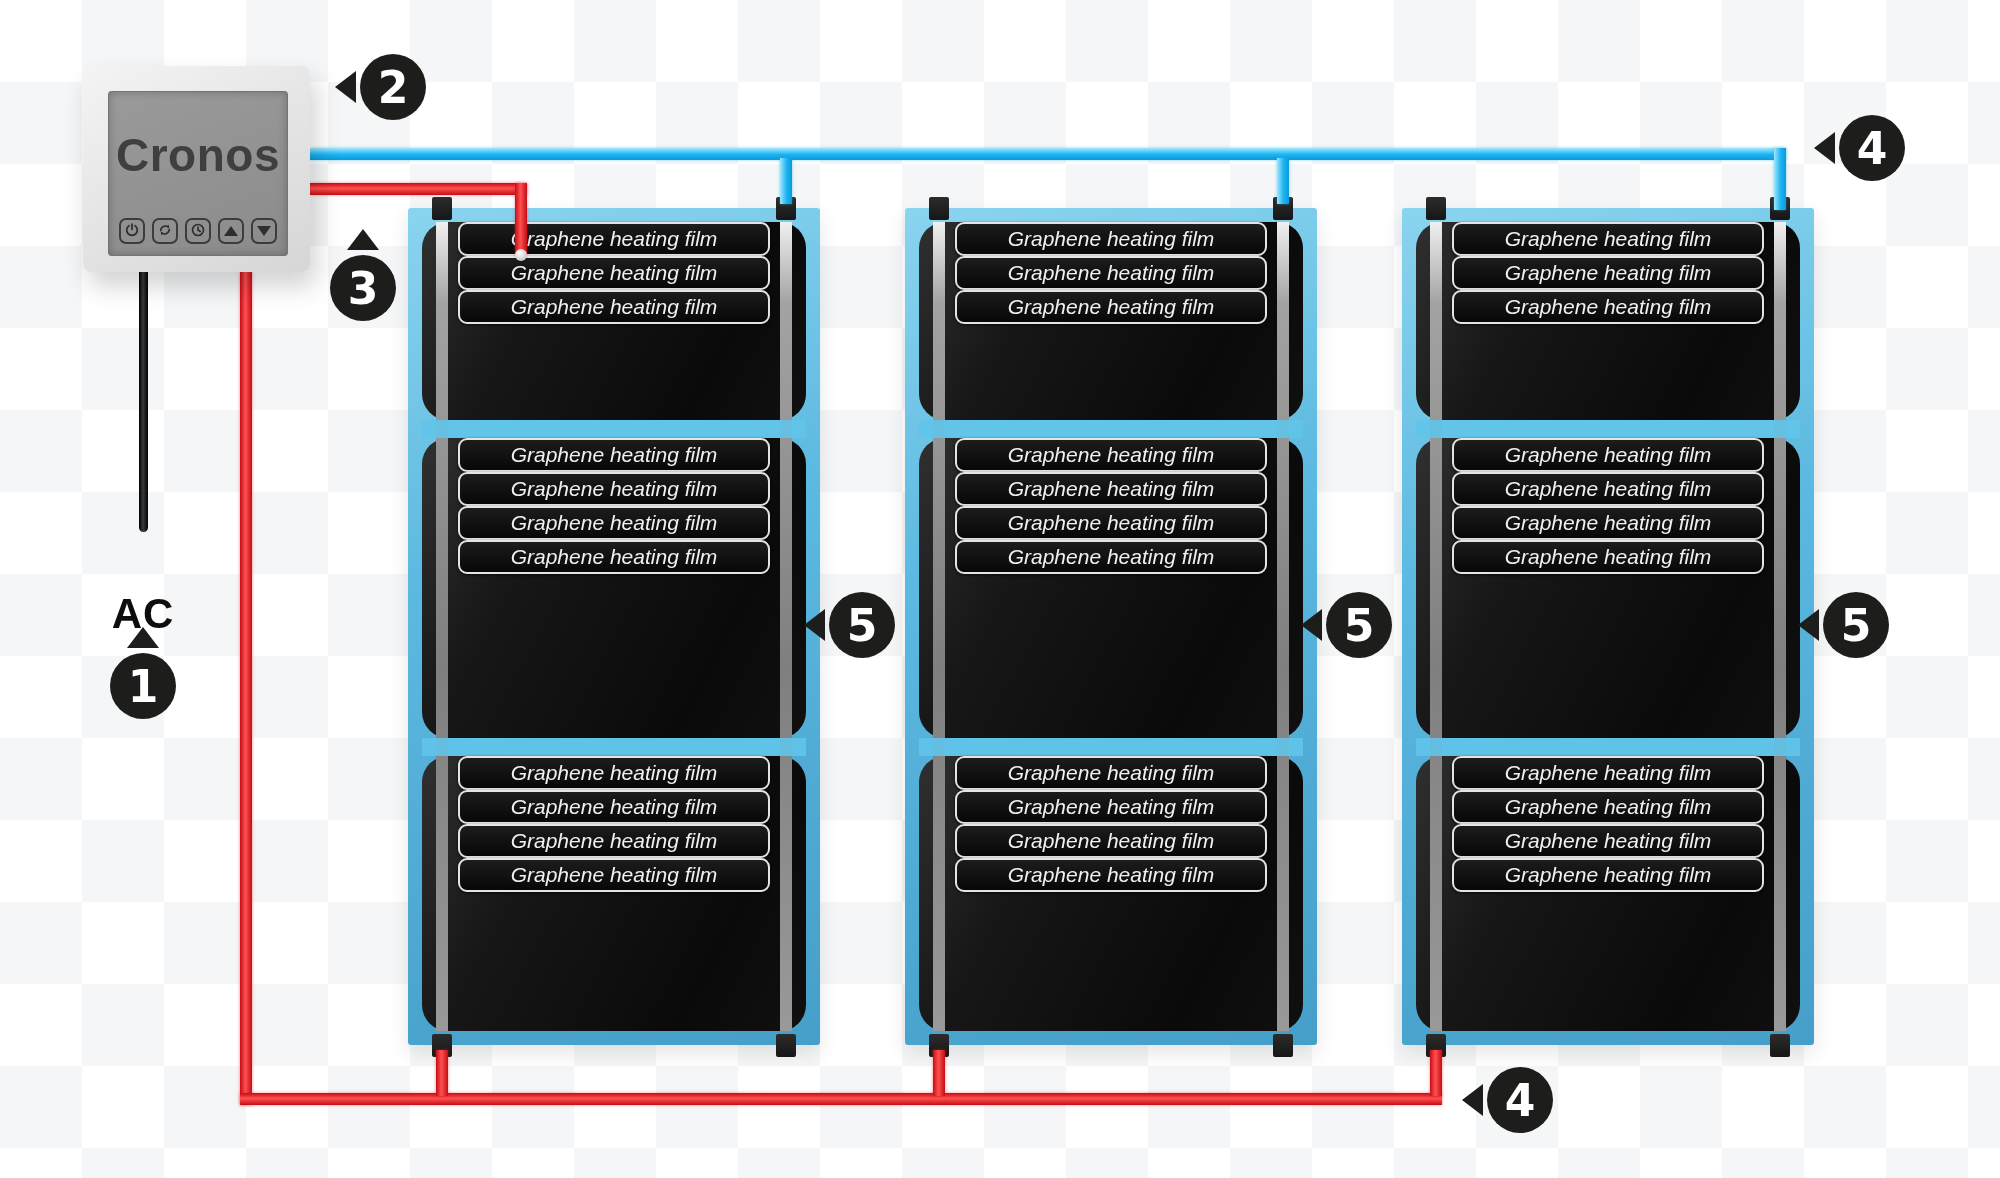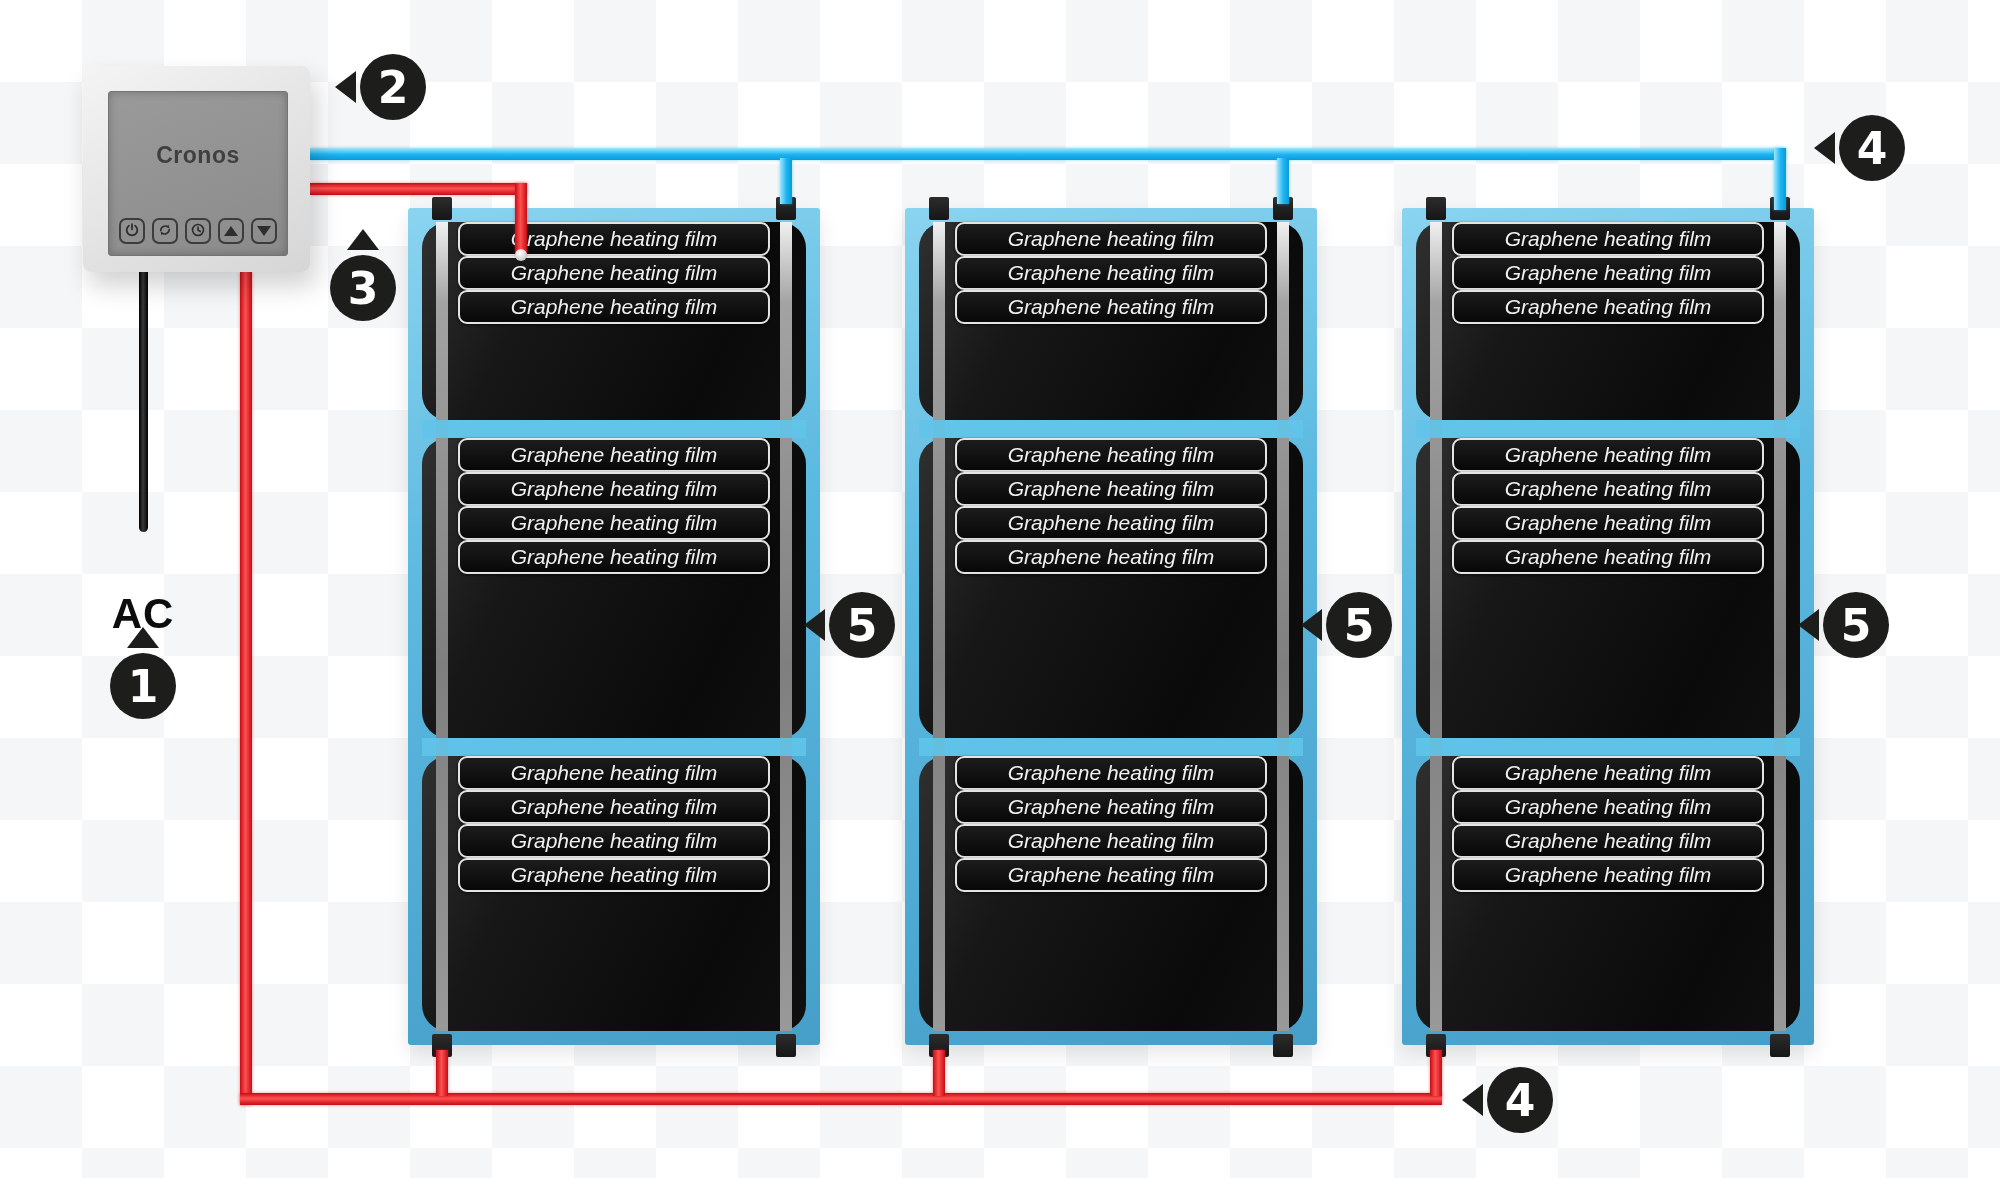--- a/index.html
+++ b/index.html
@@ -19,21 +19,21 @@
     z-index:8;
   }
   .therm-screen{
     position:absolute; left:25px; top:25px; width:178px; height:163px;
     background:linear-gradient(160deg,#9a9a9a,#8b8b8b);
     border:1px solid #747474; border-radius:3px;
     display:flex; flex-direction:column; box-shadow:inset 0 0 8px rgba(0,0,0,.25);
   }
   .brand{
     flex:1; display:flex; align-items:center; justify-content:center;
-    font-size:23px; font-weight:700; color:#3f3f3f; letter-spacing:.5px;
+    font-size:46px; font-weight:700; color:#3f3f3f; letter-spacing:.5px;
   }
   .btn-row{
     display:flex; justify-content:center; gap:7px; padding-bottom:11px;
   }
   .t-btn{
     width:26px; height:26px; border:2px solid #3c3c3c; border-radius:7px;
     background:transparent; box-sizing:border-box;
     display:flex; align-items:center; justify-content:center; padding:0;
   }
   .tri-up{width:0;height:0;border-left:7px solid transparent;border-right:7px solid transparent;border-bottom:10px solid #2e2e2e;}

